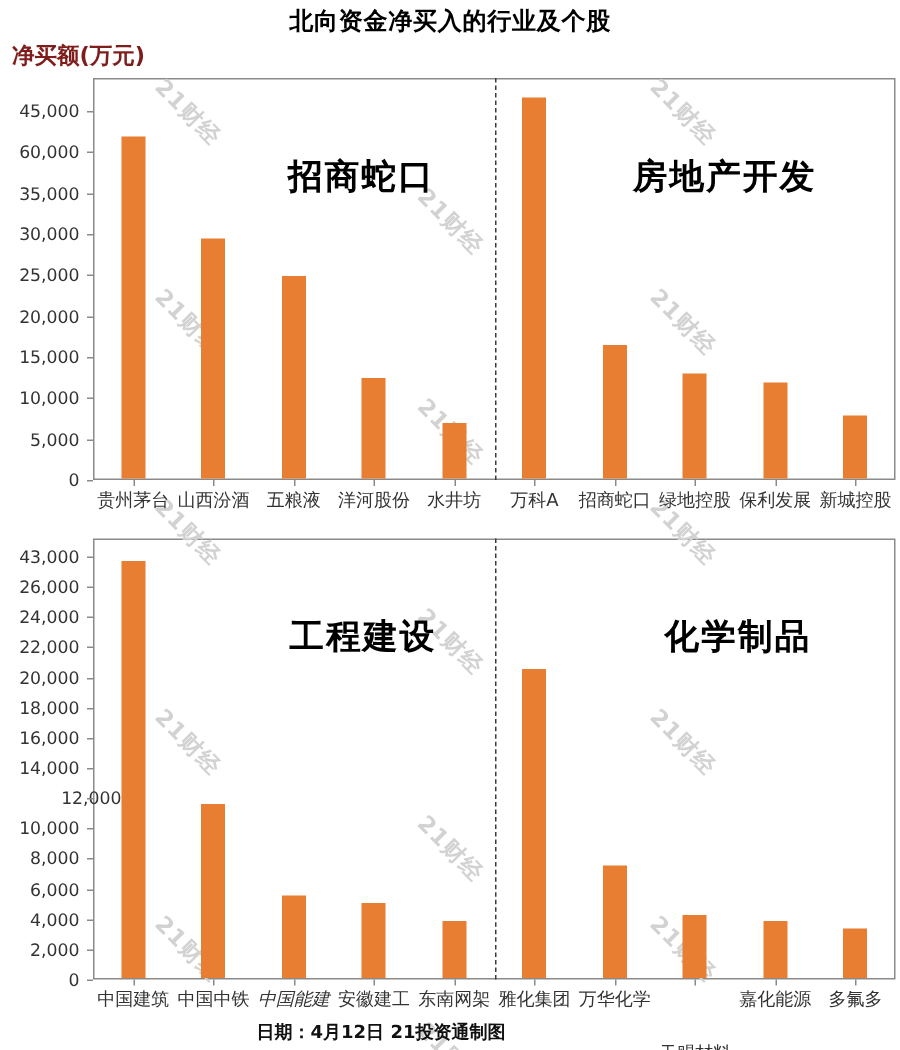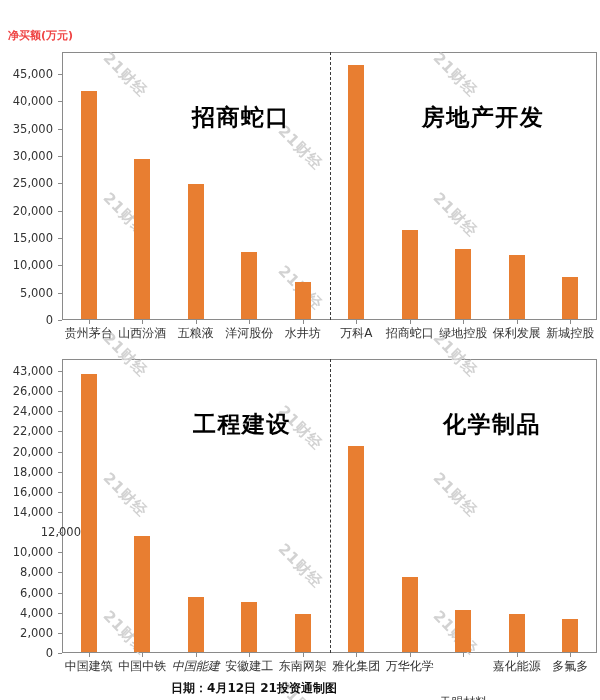--- a/index.html
+++ b/index.html
@@ -5,21 +5,21 @@
   html,body{margin:0;padding:0;background:#fff;}
   .canvas{
     position:relative;width:600px;height:700px;background:#ffffff;overflow:hidden;
     font-family:"DejaVu Sans","Liberation Sans",sans-serif;color:#222;
   }
   .fig-title{
     position:absolute;left:0;top:4px;width:600px;text-align:center;
     font-size:16px;font-weight:bold;color:#000;letter-spacing:.5px;
   }
   .y-unit{
-    position:absolute;left:8px;top:28px;font-size:11px;font-weight:600;color:#ef4444;
+    position:absolute;left:8px;top:28px;font-size:15px;font-weight:600;color:#7f1d1d;
   }
   .plot-box{position:absolute;border:1px solid #8a8a8a;box-sizing:border-box;background:transparent;z-index:0;}
   .bar{position:absolute;z-index:2;}
   .ytick-label{
     position:absolute;left:0;text-align:right;font-size:11.5px;color:#333;
     white-space:nowrap;z-index:2;
   }
   .ytick-mark{position:absolute;height:1px;background:#8a8a8a;z-index:2;}
   .xtick-mark{position:absolute;width:1px;background:#8a8a8a;z-index:2;}
   .xcat-label{
@@ -36,40 +36,41 @@
   }
   .footer{
     position:absolute;left:0;top:680px;width:508px;text-align:center;
     font-size:12px;font-weight:bold;color:#111;z-index:2;
   }
 </style>
 </head>
 <body>
 
 <div class="canvas">
+  <div class="fig-title">北向资金净买入的行业及个股</div>
   <div class="y-unit">净买额(万元)</div>
   <div id="panel-0">
       <div class="plot-box" style="left: 62px; top: 52px; width: 535px; height: 268px;"></div>
       <div class="ytick-label" style="width: 53px; top: 313px; color: rgb(51, 51, 51);">0</div>
       <div class="ytick-mark" style="left: 58px; width: 4px; top: 320px; background: rgb(138, 138, 138);"></div>
       <div class="ytick-label" style="width: 53px; top: 285.667px; color: rgb(51, 51, 51);">5,000</div>
       <div class="ytick-mark" style="left: 58px; width: 4px; top: 292.667px; background: rgb(138, 138, 138);"></div>
       <div class="ytick-label" style="width: 53px; top: 258.333px; color: rgb(51, 51, 51);">10,000</div>
       <div class="ytick-mark" style="left: 58px; width: 4px; top: 265.333px; background: rgb(138, 138, 138);"></div>
       <div class="ytick-label" style="width: 53px; top: 231px; color: rgb(51, 51, 51);">15,000</div>
       <div class="ytick-mark" style="left: 58px; width: 4px; top: 238px; background: rgb(138, 138, 138);"></div>
       <div class="ytick-label" style="width: 53px; top: 203.667px; color: rgb(51, 51, 51);">20,000</div>
       <div class="ytick-mark" style="left: 58px; width: 4px; top: 210.667px; background: rgb(138, 138, 138);"></div>
       <div class="ytick-label" style="width: 53px; top: 176.333px; color: rgb(51, 51, 51);">25,000</div>
       <div class="ytick-mark" style="left: 58px; width: 4px; top: 183.333px; background: rgb(138, 138, 138);"></div>
       <div class="ytick-label" style="width: 53px; top: 149px; color: rgb(51, 51, 51);">30,000</div>
       <div class="ytick-mark" style="left: 58px; width: 4px; top: 156px; background: rgb(138, 138, 138);"></div>
       <div class="ytick-label" style="width: 53px; top: 121.667px; color: rgb(51, 51, 51);">35,000</div>
       <div class="ytick-mark" style="left: 58px; width: 4px; top: 128.667px; background: rgb(138, 138, 138);"></div>
-      <div class="ytick-label" style="width: 53px; top: 94.3333px; color: rgb(51, 51, 51);">40,000</div>
+      <div class="ytick-label" style="width: 53px; top: 94.3333px; color: rgb(51, 51, 51);">60,000</div>
       <div class="ytick-mark" style="left: 58px; width: 4px; top: 101.333px; background: rgb(138, 138, 138);"></div>
       <div class="ytick-label" style="width: 53px; top: 67px; color: rgb(51, 51, 51);">45,000</div>
       <div class="ytick-mark" style="left: 58px; width: 4px; top: 74px; background: rgb(138, 138, 138);"></div>
       <div class="bar" style="left: 80.75px; width: 16px; top: 91.4933px; height: 227.507px; background: rgb(232, 126, 49);"></div>
       <div class="xtick-mark" style="left: 88.75px; top: 320px; height: 4px; background: rgb(138, 138, 138);"></div>
       <div class="xcat-label" style="left: 62px; width: 53.5px; top: 325px;">贵州茅台</div>
       <div class="bar" style="left: 134.25px; width: 16px; top: 159.28px; height: 159.72px; background: rgb(232, 126, 49);"></div>
       <div class="xtick-mark" style="left: 142.25px; top: 320px; height: 4px; background: rgb(138, 138, 138);"></div>
       <div class="xcat-label" style="left: 115.5px; width: 53.5px; top: 325px;">山西汾酒</div>
       <div class="bar" style="left: 187.75px; width: 16px; top: 183.88px; height: 135.12px; background: rgb(232, 126, 49);"></div>

